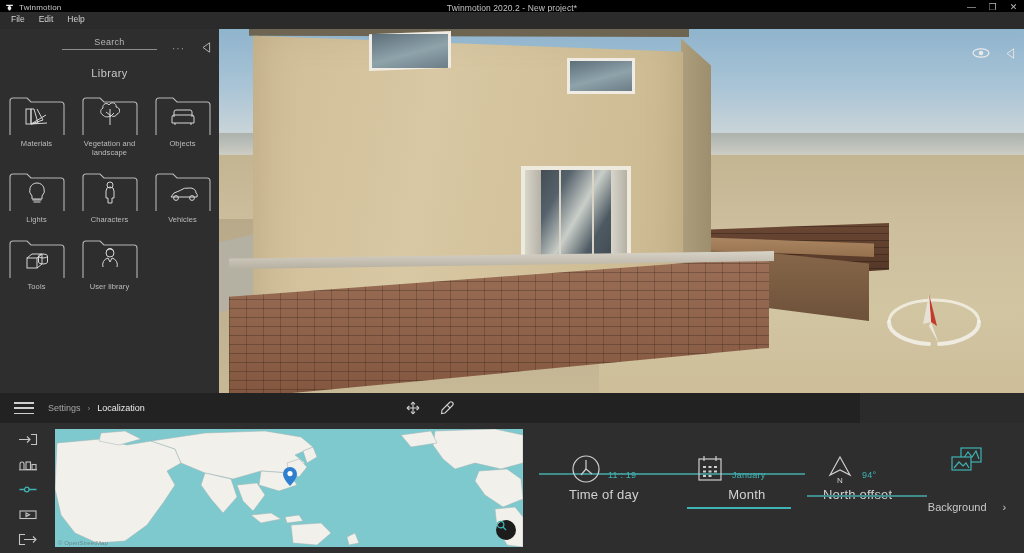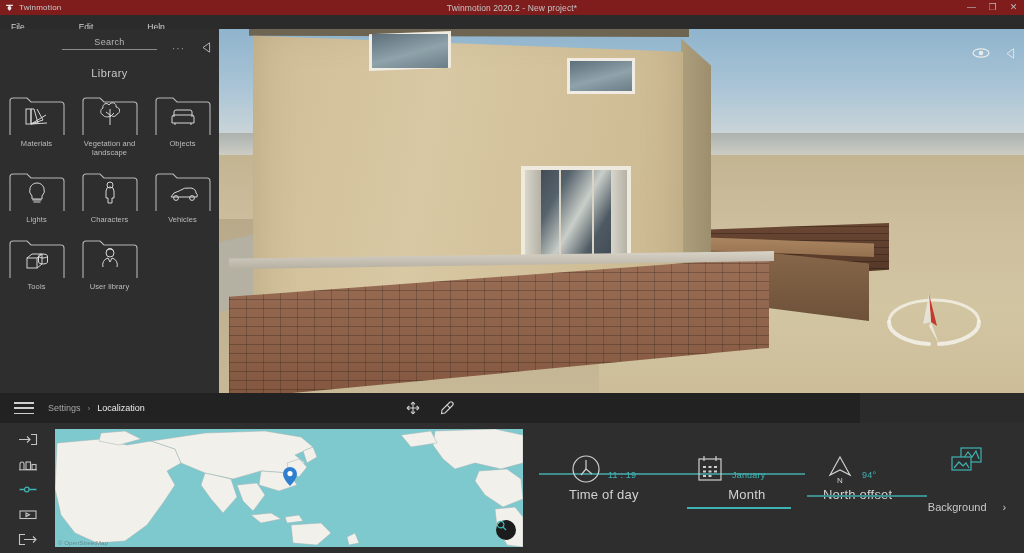--- a/index.html
+++ b/index.html
@@ -7,39 +7,39 @@
     width: 1024px; height: 553px;
     background: #2b2b2b;
     font-family: "Liberation Sans", sans-serif;
     overflow: hidden;
   }
   #app { position: relative; width: 1024px; height: 553px; background: #2b2b2b; }
 
   
   .titlebar {
     position: absolute; left: 0; top: 0; width: 1024px; height: 15px;
-    background: #7f1d1d; display: flex; align-items: center;
+    background: #000000; display: flex; align-items: center;
   }
   .tb-logo { width: 9px; height: 9px; margin-left: 5px; margin-right: 5px; position: relative; }
   .tb-logo svg { display: block; }
   .tb-appname { color: #c8c8c8; font-size: 8px; letter-spacing: .2px; }
   .tb-title {
     position: absolute; left: 0; right: 0; text-align: center;
     color: #c4c4c4; font-size: 8.5px; letter-spacing: .1px; pointer-events: none;
   }
   .tb-ctrls { position: absolute; right: 0; top: 0; height: 15px; display: flex; }
   .tb-btn {
     width: 21px; height: 15px; display: flex; align-items: center; justify-content: center;
     color: #b9b9b9; font-size: 9px; line-height: 1;
   }
 
   
   .menubar {
-    position: absolute; left: 0; top: 20px; width: 1024px; height: 14px;
-    background: #2b2b2b; display: flex; align-items: center; padding-left: 4px; gap: 40px;
+    position: absolute; left: 0; top: 12px; width: 1024px; height: 14px;
+    background: #2b2b2b; display: flex; align-items: center; padding-left: 4px;
   }
   .menu-item { color: #d2d2d2; font-size: 8.5px; padding: 0 7px; line-height: 14px; }
 
   
   .library {
     position: absolute; left: 0; top: 29px; width: 219px; height: 364px;
     background: #2e2e2e;
   }
   .lib-top { position: relative; height: 44px; }
   .lib-search {

